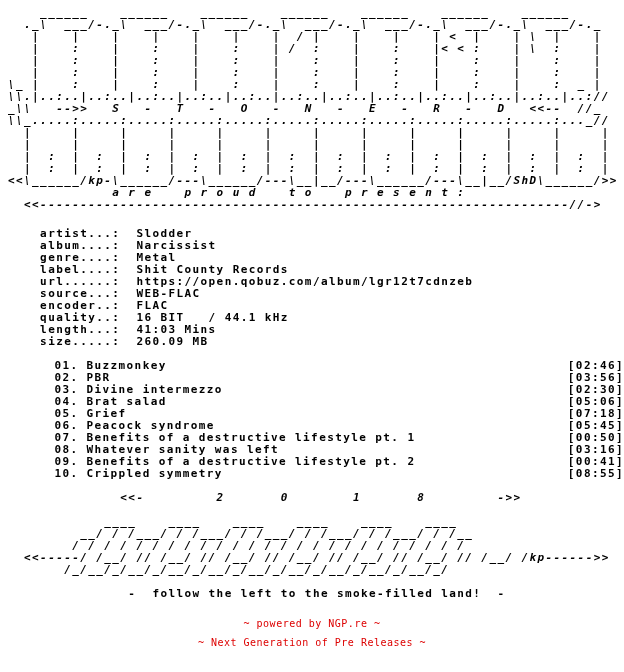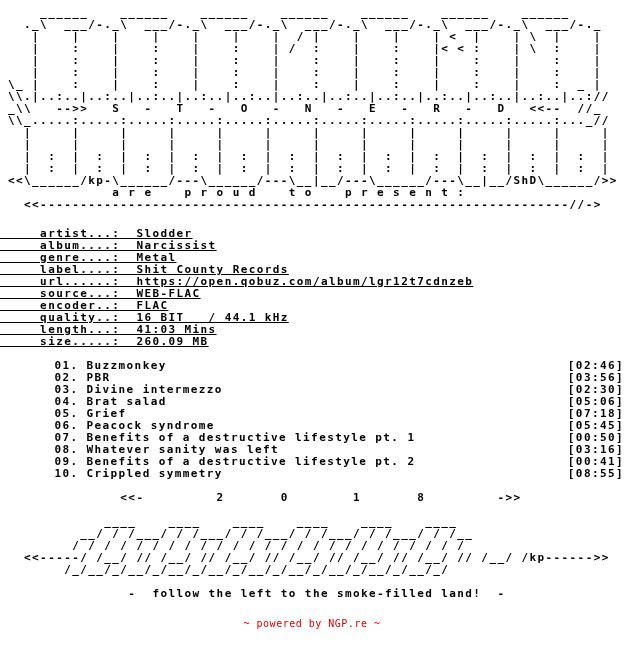--- a/index.html
+++ b/index.html
@@ -38,39 +38,39 @@
     line-height: 19px;
     letter-spacing: 0.5px;
   }
   .red-footer div { white-space: pre; }
 </style>
 </head>
 <body style="background: rgb(255, 255, 255);">
 
 <div class="nfo-wrap">
 
-  <pre class="nfo header-art" style="color: rgb(0, 0, 0);">     ______    ______    ______    ______    ______    ______    ______
+  <pre class="nfo header-art" style="color: rgb(0, 0, 0); font-style: italic;">     ______    ______    ______    ______    ______    ______    ______
    ._\  ___/-._\  ___/-._\  ___/-._\  ___/-._\  ___/-._\  ___/-._\  ___/-._
     |    |    |    |    |    |    |  / |    |    |    | &lt;  |    | \  |    |
     |    :    |    :    |    :    | /  :    |    :    |&lt; &lt; :    | \  :    |
     |    :    |    :    |    :    |    :    |    :    |    :    |    :    |
     |    :    |    :    |    :    |    :    |    :    |    :    |    :    |
  \_ |    :    |    :    |    :    |    :    |    :    |    :    |    :  _ |
  \\.|..:..|..:..|..:..|..:..|..:..|..:..|..:..|..:..|..:..|..:..|..:..|..://
  _\\   --&gt;&gt;   S   -   T   -   O   -   N   -   E   -   R   -   D   &lt;&lt;--  //_
  \\_.....:.....:.....:.....:.....:.....:.....:.....:.....:.....:.....:..._//
    |     |     |     |     |     |     |     |     |     |     |     |     |
    |     |     |     |     |     |     |     |     |     |     |     |     |
    |  :  |  :  |  :  |  :  |  :  |  :  |  :  |  :  |  :  |  :  |  :  |  :  |
    |  :  |  :  |  :  |  :  |  :  |  :  |  :  |  :  |  :  |  :  |  :  |  :  |
  &lt;&lt;\______/kp-\______/---\______/---\__|__/---\______/---\__|__/ShD\______/&gt;&gt;
               a r e    p r o u d    t o    p r e s e n t :
    &lt;&lt;------------------------------------------------------------------//-&gt;</pre>
 
-  <pre class="nfo release-info" style="color: rgb(0, 0, 0); text-decoration: underline;">     artist...:  Slodder
+  <pre class="nfo release-info" style="color: rgb(0, 0, 0);">     artist...:  Slodder
      album....:  Narcissist
      genre....:  Metal
      label....:  Shit County Records
      url......:  https://open.qobuz.com/album/lgr12t7cdnzeb
      source...:  WEB-FLAC
      encoder..:  FLAC
      quality..:  16 BIT   / 44.1 kHz
      length...:  41:03 Mins
      size.....:  260.09 MB</pre>
 
@@ -78,27 +78,28 @@
     02. PBR                                                         [03:56]
     03. Divine intermezzo                                           [02:30]
     04. Brat salad                                                  [05:06]
     05. Grief                                                       [07:18]
     06. Peacock syndrome                                            [05:45]
     07. Benefits of a destructive lifestyle pt. 1                   [00:50]
     08. Whatever sanity was left                                    [03:16]
     09. Benefits of a destructive lifestyle pt. 2                   [00:41]
     10. Crippled symmetry                                           [08:55]</pre>
 
-  <pre class="nfo footer-art" style="color: rgb(0, 0, 0);">               &lt;&lt;-         2       0        1       8         -&gt;&gt;
+  <pre class="nfo footer-art" style="color: rgb(0, 0, 0); font-style: italic;">               &lt;&lt;-         2       0        1       8         -&gt;&gt;
 
              ____    ____    ____    ____    ____    ____
           __/ / /___/ / /___/ / /___/ / /___/ / /___/ / /__
          / / / / / / / / / / / / / / / / / / / / / / / / /
    &lt;&lt;-----/ /__/ // /__/ // /__/ // /__/ // /__/ // /__/ // /__/ /kp------&gt;&gt;
         /_/__/_/__/_/__/_/__/_/__/_/__/_/__/_/__/_/__/_/</pre>
 
   <pre class="nfo tagline" style="color: rgb(0, 0, 0);">                -  follow the left to the smoke-filled land!  -</pre>
 
   <div class="red-footer" style="color: rgb(221, 0, 0);">
     <div>~ powered by NGP.re ~</div>
+    <div>~ Next Generation of Pre Releases ~</div>
   </div>
 
 </div>
 
 </body></html>

